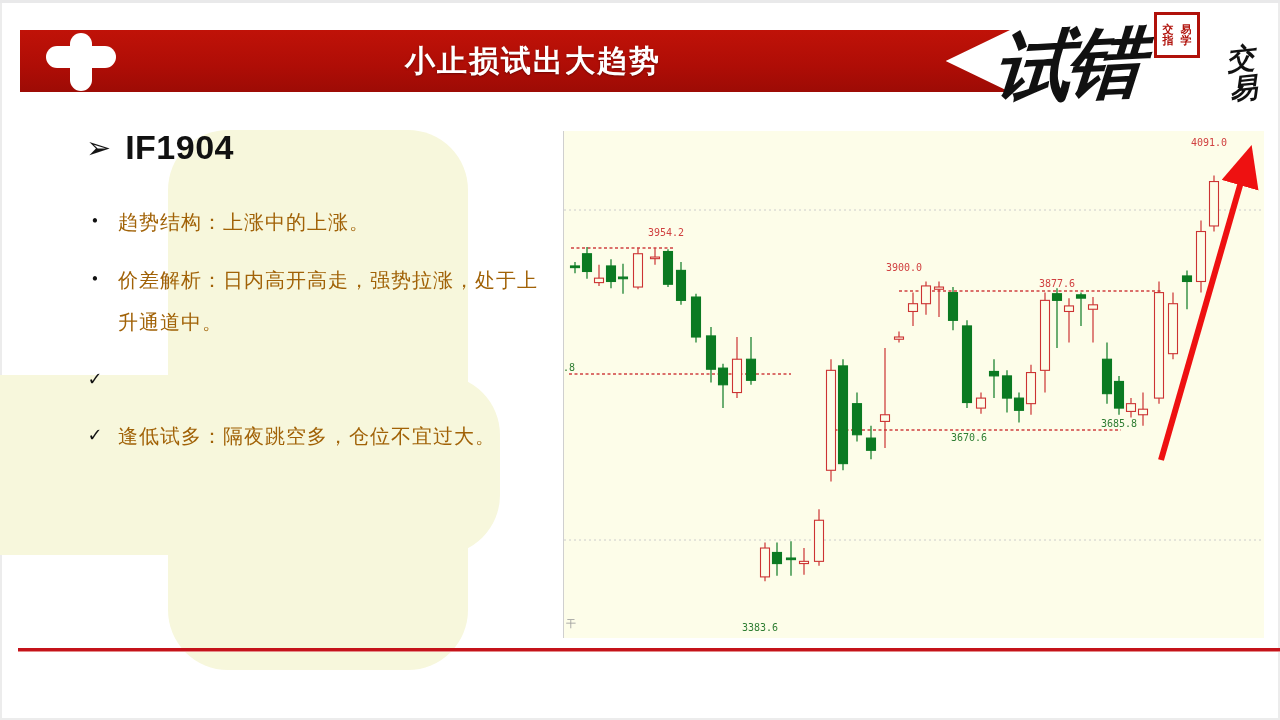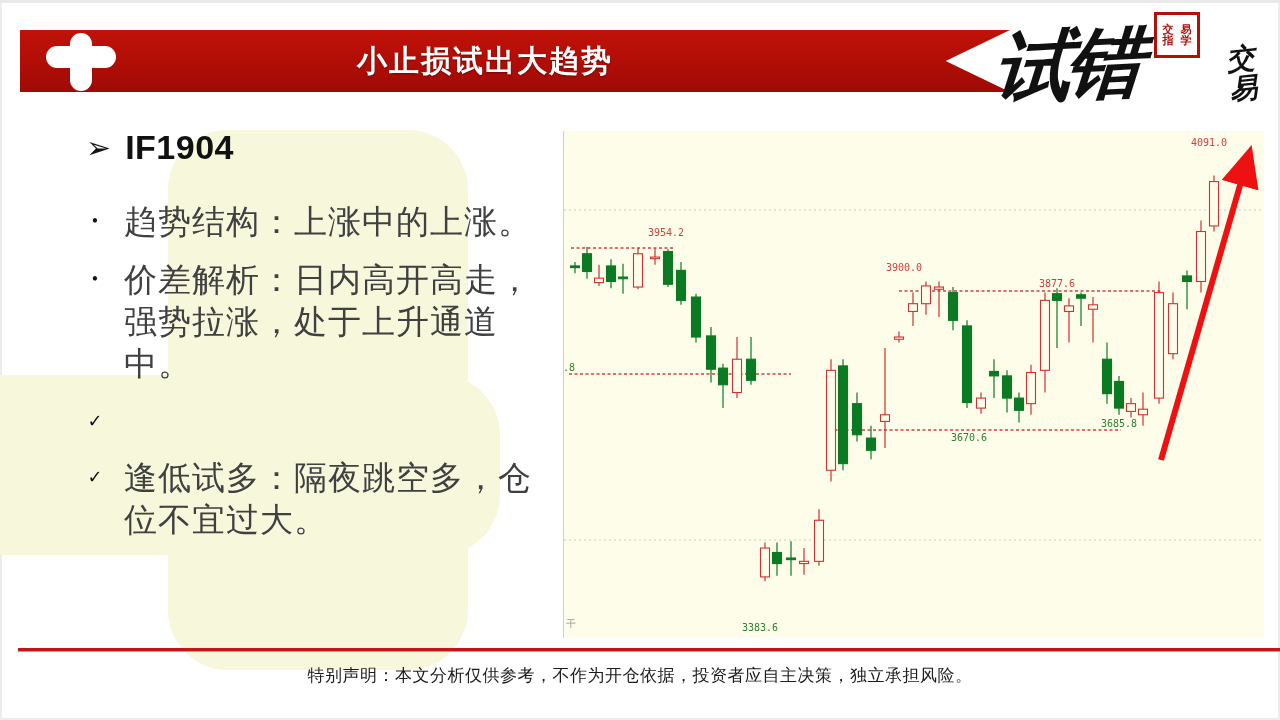--- a/index.html
+++ b/index.html
@@ -20,21 +20,21 @@
   .topbar-line{position:absolute;left:0;top:0;width:100%;height:3px;background:#e9e9ea;}
   .header{position:absolute;left:0;top:30px;width:1010px;height:62px;}
   .ribbon{position:absolute;left:20px;top:0;width:990px;height:62px;background:#b51009;
      -webkit-clip-path:polygon(0 0,100% 0,93.5% 50%,100% 100%,0 100%);
      clip-path:polygon(0 0,100% 0,93.5% 50%,100% 100%,0 100%);
      background:linear-gradient(180deg,#c01208 0%,#ae0d06 60%,#9d0b05 100%);}
   .ribbon-title{position:absolute;left:20px;top:0;width:930px;height:62px;
      display:flex;align-items:center;justify-content:center;
      color:#ffffff;font-size:30px;font-weight:700;letter-spacing:2px;
      font-family:"Liberation Sans","DejaVu Sans",sans-serif;
-     text-shadow:0 1px 2px rgba(0,0,0,.35);}
+     text-shadow:0 1px 2px rgba(0,0,0,.35);padding-left:48px;}
   
   .cross-icon{position:absolute;left:46px;top:3px;width:70px;height:58px;}
   .cross-icon .cv{position:absolute;left:24px;top:0px;width:22px;height:58px;background:#fff;border-radius:11px;}
   .cross-icon .ch{position:absolute;left:0px;top:13px;width:70px;height:22px;background:#fff;border-radius:11px;}
 
   
   .brand{position:absolute;right:18px;top:2px;width:268px;height:122px;}
   .brand .cal{position:absolute;left:0;top:24px;font-size:78px;line-height:1;color:#111;
       font-family:"DejaVu Serif",serif;font-weight:700;font-style:italic;letter-spacing:-6px;
       transform:skewX(-7deg) rotate(-3deg);}
@@ -50,21 +50,21 @@
 
   
   .content{position:absolute;left:86px;top:128px;width:470px;}
   .heading{display:flex;align-items:center;gap:14px;margin:0 0 34px 0;}
   .heading .arrow{color:#141414;font-size:30px;line-height:1;}
   .heading .htxt{font-family:"Liberation Sans","DejaVu Sans",sans-serif;
       font-size:34px;font-weight:700;color:#111;letter-spacing:.5px;text-align:right;}
   ul.bullets{list-style:none;margin:0;padding:0;}
   ul.bullets li{display:flex;align-items:flex-start;gap:14px;margin-bottom:16px;}
   ul.bullets li .mk{flex:0 0 18px;color:#111;font-size:18px;line-height:40px;text-align:center;}
-  ul.bullets li .tx{font-size:33px;line-height:42px;color:#404040;letter-spacing:1px;margin-left:6px;}
+  ul.bullets li .tx{font-size:20px;line-height:42px;color:#a16207;letter-spacing:1px;}
   .group2{margin-top:52px;}
   .group2 li .mk{font-size:20px;}
 
   
   .chart-wrap{position:absolute;left:563px;top:131px;width:700px;height:507px;background:#fdfde9;
       border-left:1px solid #cfcfcf;overflow:hidden;}
   .chart-svg{position:absolute;left:0;top:0;}
 
   
   .foot-rule{position:absolute;left:18px;top:648px;width:1262px;height:3px;background:#c4131a;}
@@ -260,15 +260,14 @@
               <path d="M0,0 L7,3.2 L0,6.4 z" fill="#ee1111"></path>
             </marker>
           </defs>
           <line x1="597" y1="329" x2="681" y2="37" stroke="#ee1111" stroke-width="6" marker-end="url(#ah)"></line>
         </g>
       </svg>
   </div>
 
   <div class="foot-rule"></div>
   <div class="foot-rule2"></div>
-  <div class="footer-text">特别声明：本文分析仅供参考，不作为开仓依据，投资者应自主决策，独立承担风险。</div>
 
 </div>
 
 </body></html>

